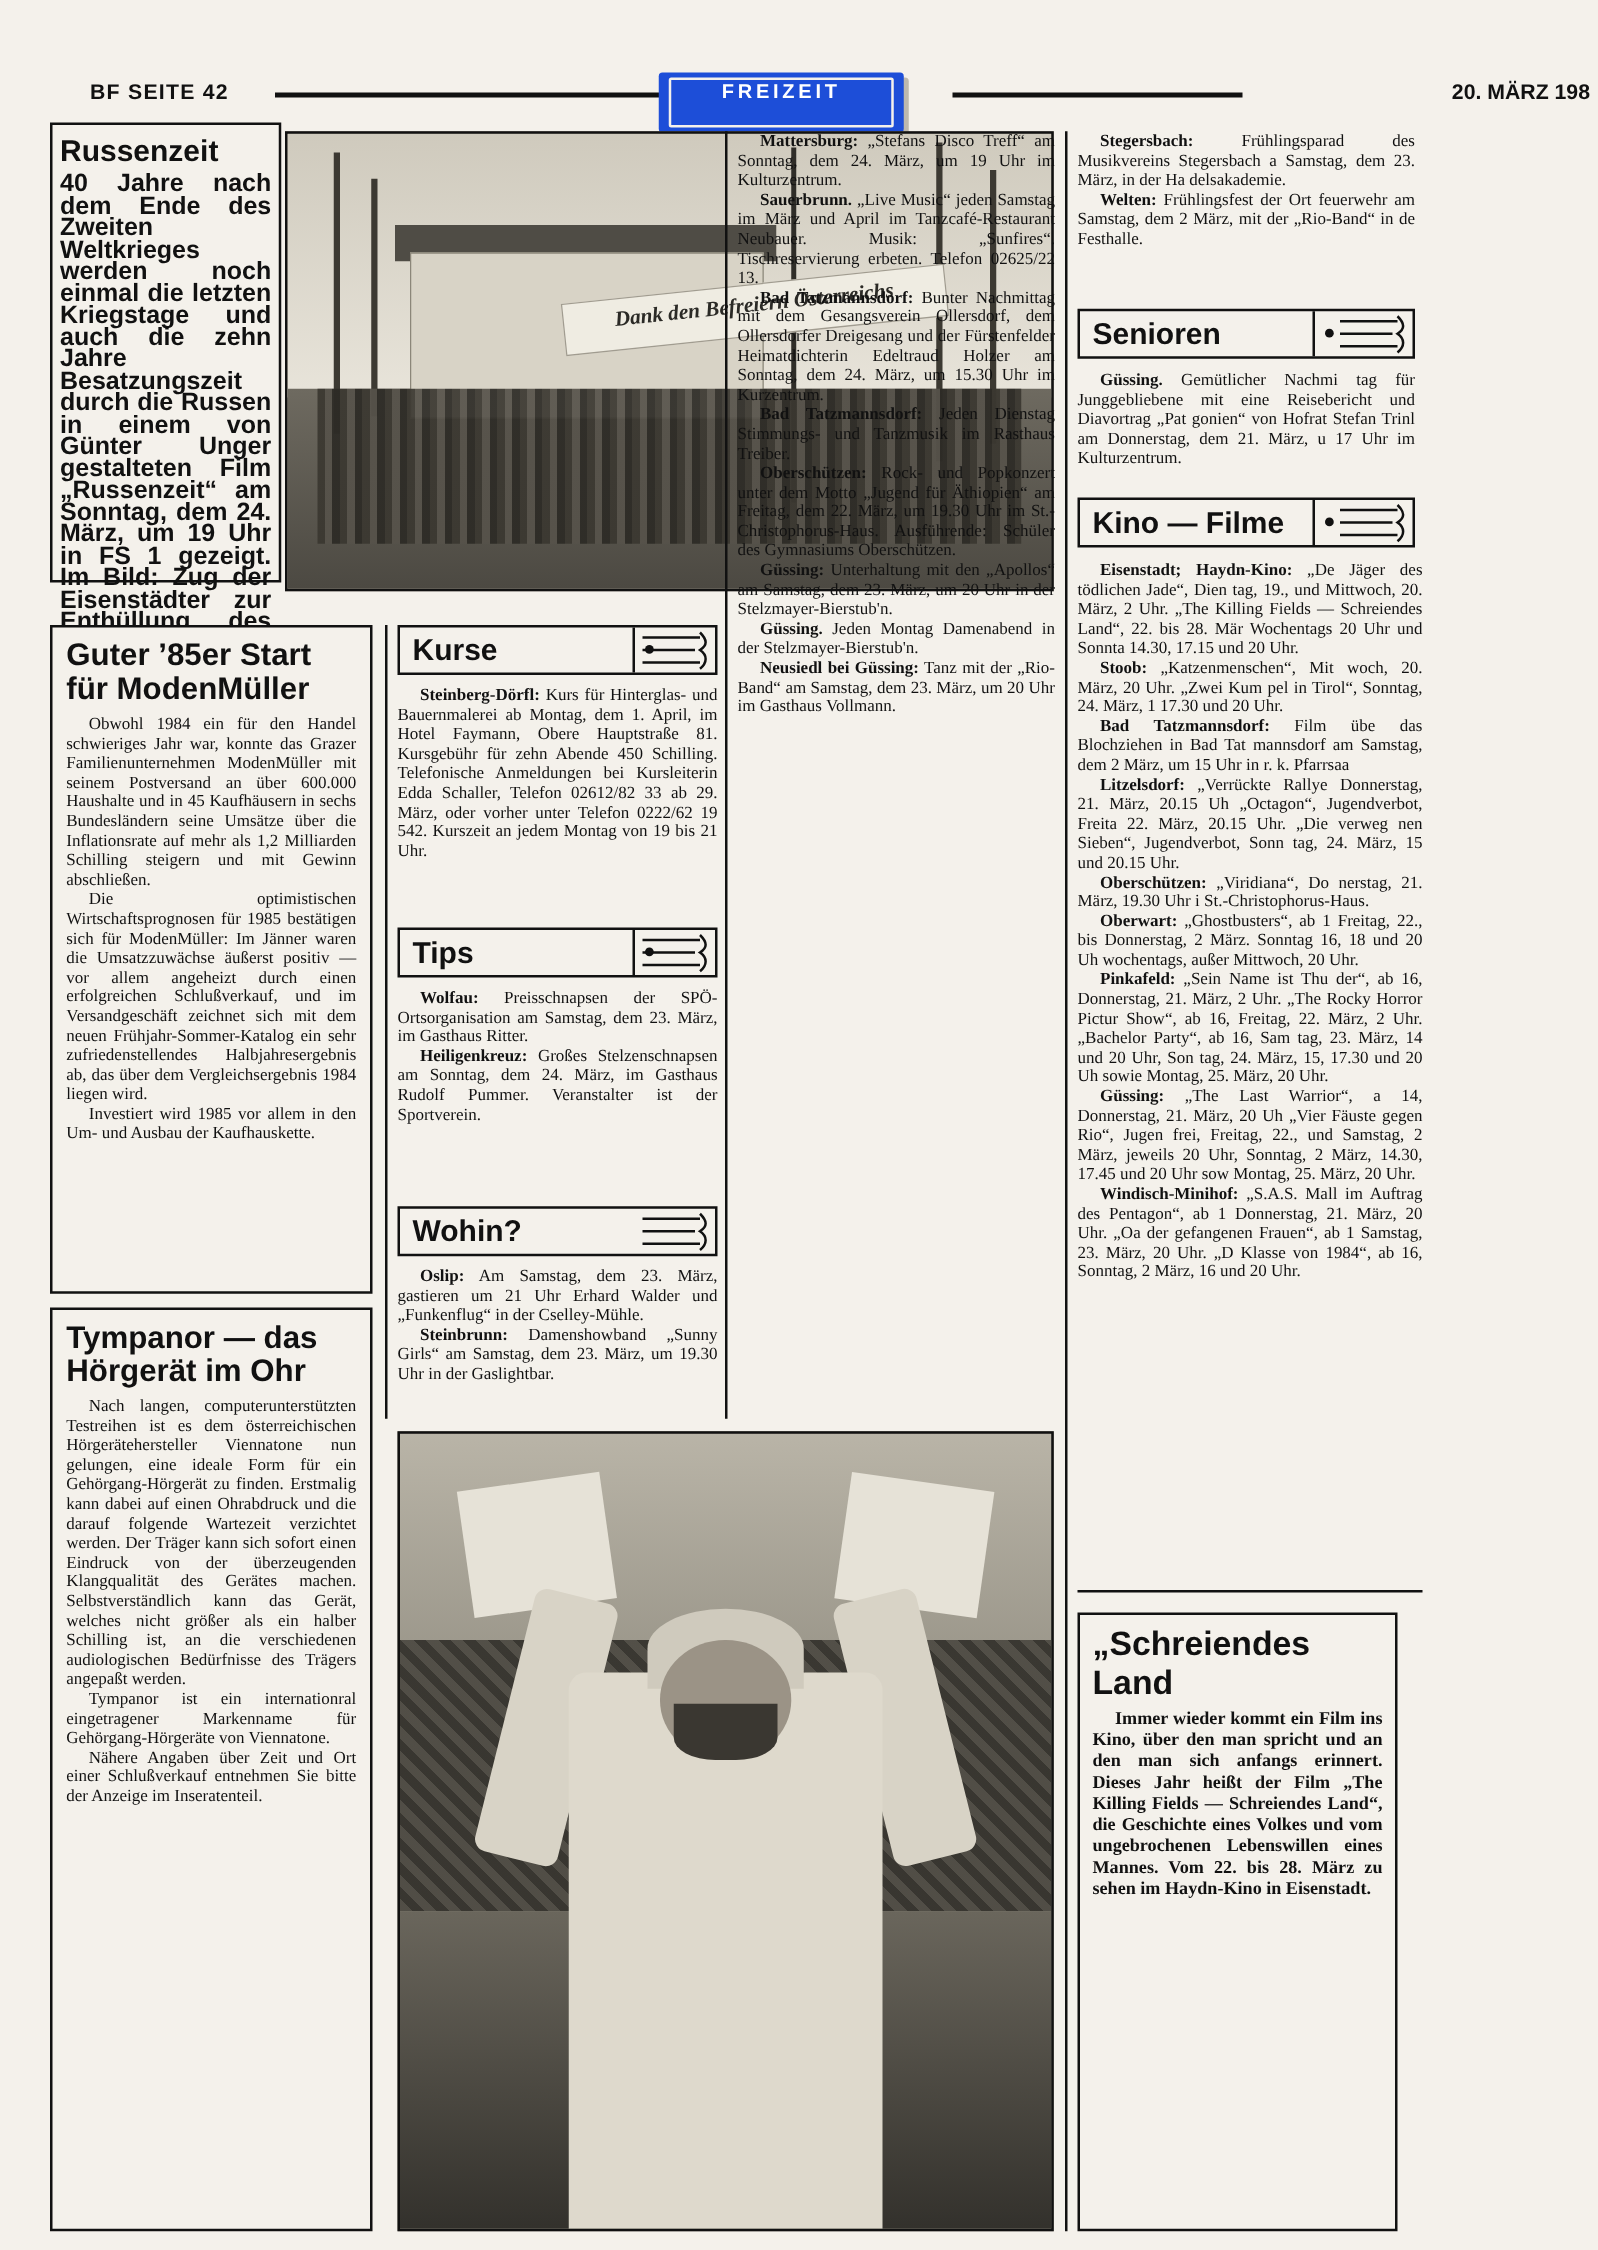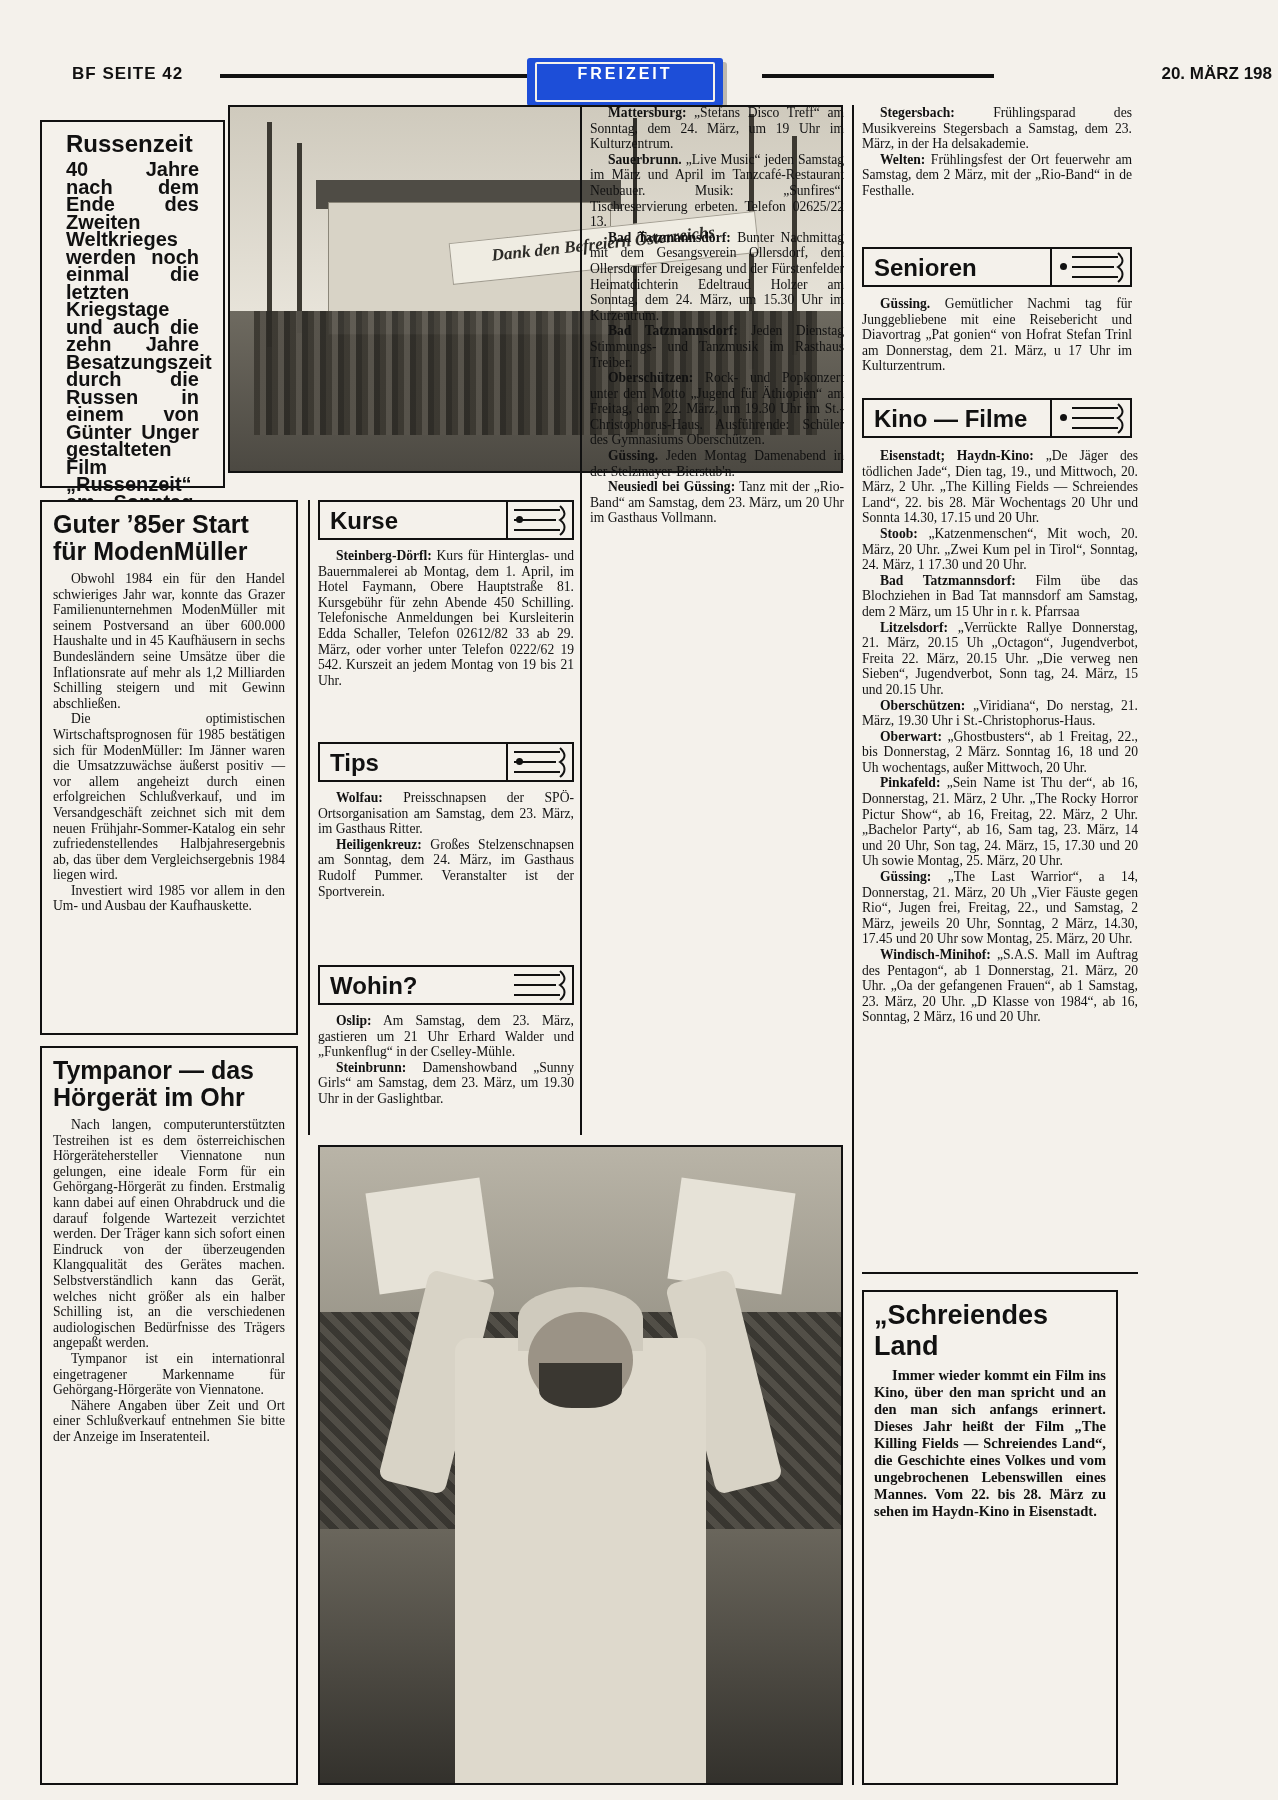--- a/index.html
+++ b/index.html
@@ -86,21 +86,21 @@
   }
   .banner .b-dot{
     position:absolute; top:14px; width:7px;height:7px;background:#111;border-radius:50%;
   }
   .banner .b-div{
     position:absolute; top:0; width:2px; height:36px; background:#111;
   }
   .banner svg{position:absolute; right:4px; top:2px;}
 
   
-  #russenzeit-box{ left:40px; top:120px; width:185px; height:368px; padding:8px 24px; }
+  #russenzeit-box{ left:40px; top:98px; width:185px; height:368px; padding:8px 6px; }
   #russenzeit-title{ font-family:"Liberation Sans", sans-serif; font-weight:bold; font-size:24px; margin-bottom:3px;}
   #russenzeit-body{ font-family:"Liberation Sans", sans-serif; font-weight:bold; font-size:20px; line-height:17.5px; text-align:justify;}
 
   
   #photo-parade{
     position:absolute; left:228px; top:105px; width:615px; height:368px;
     border:2px solid #111; box-sizing:border-box; overflow:hidden;
     background:#9a9488;
   }
   
@@ -261,20 +261,21 @@
     <p class="entry"><span class="lead">Oslip:</span><span> Am Samstag, dem 23. März, gastieren um 21 Uhr Erhard Walder und „Funkenflug“ in der Cselley-Mühle.</span></p>
     <p class="entry"><span class="lead">Steinbrunn:</span><span> Damenshowband „Sunny Girls“ am Samstag, dem 23. März, um 19.30 Uhr in der Gaslightbar.</span></p>
   </div>
 
   <div id="mid-col2" class="col-text">
     <p class="entry"><span class="lead">Mattersburg:</span><span> „Stefans Disco Treff“ am Sonntag, dem 24. März, um 19 Uhr im Kulturzentrum.</span></p>
     <p class="entry"><span class="lead">Sauerbrunn.</span><span> „Live Music“ jeden Samstag im März und April im Tanzcafé-Restaurant Neubauer. Musik: „Sunfires“. Tischreservierung erbeten. Telefon 02625/22 13.</span></p>
     <p class="entry"><span class="lead">Bad Tatzmannsdorf:</span><span> Bunter Nachmittag mit dem Gesangsverein Ollersdorf, dem Ollersdorfer Dreigesang und der Fürstenfelder Heimatdichterin Edeltraud Holzer am Sonntag, dem 24. März, um 15.30 Uhr im Kurzentrum.</span></p>
     <p class="entry"><span class="lead">Bad Tatzmannsdorf:</span><span> Jeden Dienstag Stimmungs- und Tanzmusik im Rasthaus Treiber.</span></p>
     <p class="entry"><span class="lead">Oberschützen:</span><span> Rock- und Popkonzert unter dem Motto „Jugend für Äthiopien“ am Freitag, dem 22. März, um 19.30 Uhr im St.-Christophorus-Haus. Ausführende: Schüler des Gymnasiums Oberschützen.</span></p>
+    <p class="entry"><span class="lead">Güssing:</span><span> Unterhaltung mit den „Apollos“ am Samstag, dem 23. März, um 20 Uhr in der Stelzmayer-Bierstub'n.</span></p>
     <p class="entry"><span class="lead">Güssing.</span><span> Jeden Montag Damenabend in der Stelzmayer-Bierstub'n.</span></p>
     <p class="entry"><span class="lead">Neusiedl bei Güssing:</span><span> Tanz mit der „Rio-Band“ am Samstag, dem 23. März, um 20 Uhr im Gasthaus Vollmann.</span></p>
   </div>
 
   <div id="photo-hiker">
     <div class="hk-sky"></div>
     <div class="hk-bush"></div>
     <div class="hk-ground"></div>
     <div class="hk-flagL"></div>
     <div class="hk-flagR"></div>

